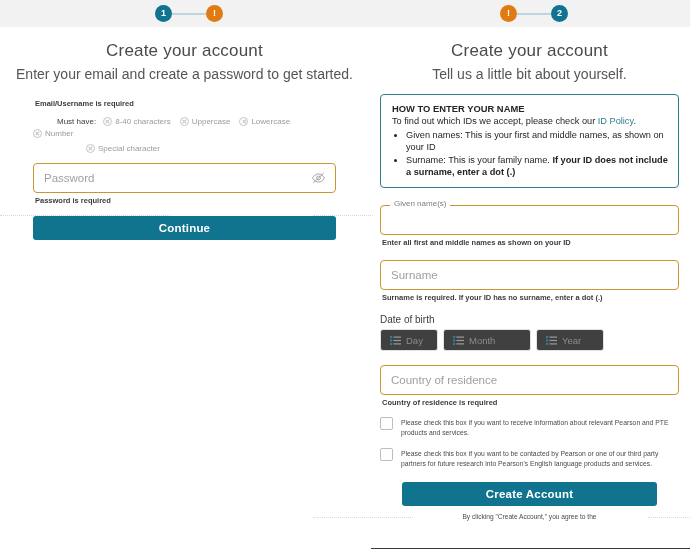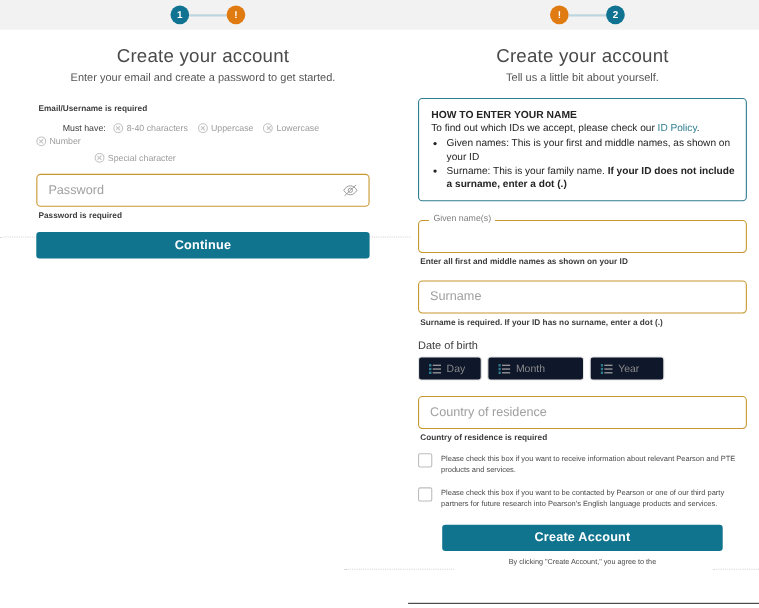--- a/index.html
+++ b/index.html
@@ -75,21 +75,21 @@
     text-align: center;
     font-size: 17px;
     color: #4a4a4a;
     font-weight: normal;
     margin: 0;
     padding-top: 14px;
     letter-spacing: .2px;
   }
   .subheading {
     text-align: center;
-    font-size: 10px;
+    font-size: 14px;
     color: #555555;
     margin: 5px 0 0 0;
   }
 
   
   .field-wrap { position: relative; }
   .txtinput {
     width: 100%;
     height: 30px;
     border: 1.6px solid #c9972f;
@@ -212,21 +212,21 @@
 
   
   .dob-label {
     font-size: 10px;
     color: #3c3c3c;
     margin-bottom: 4px;
   }
   .dob-row { display: flex; gap: 5px; }
   .dob-btn {
     height: 22px;
-    background: #0f172a;
+    background: #404040;
     border: 1px solid #e3e3e3;
     border-radius: 3px;
     display: flex;
     align-items: center;
     padding: 0 9px;
     font-size: 9.5px;
     color: #8b8b8b;
     cursor: pointer;
     font-family: "Liberation Sans", sans-serif;
   }

